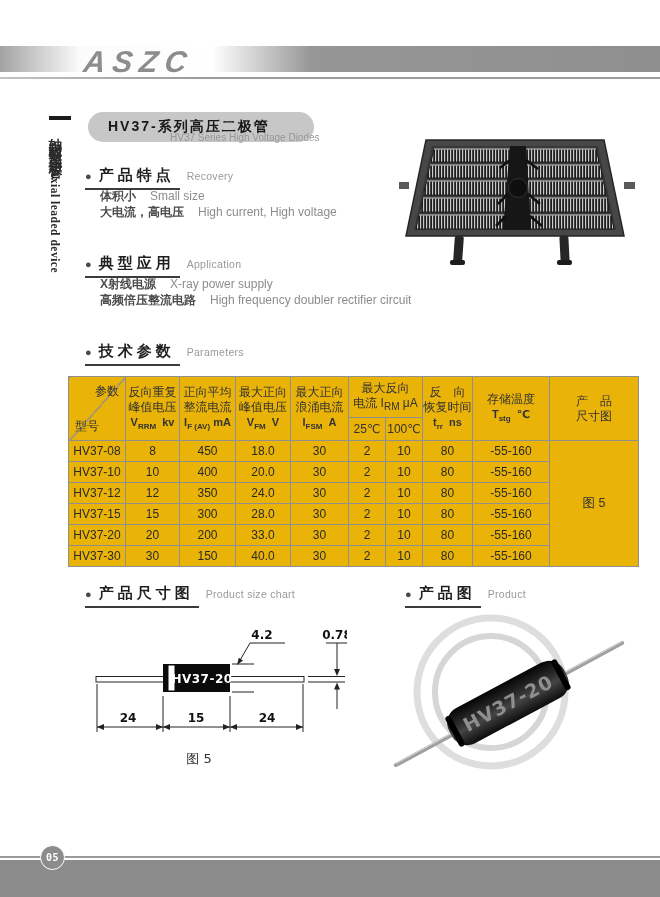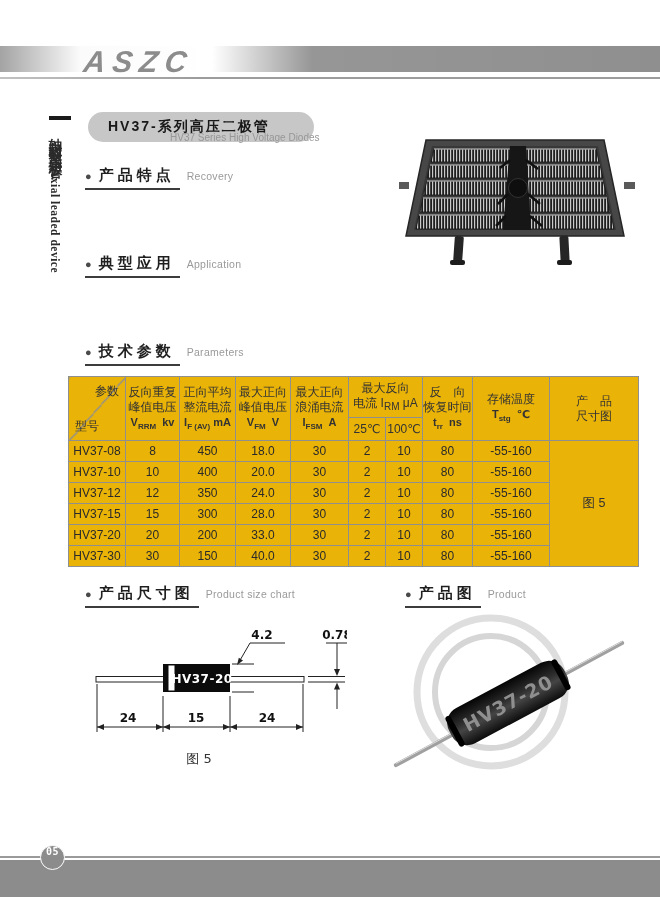--- a/index.html
+++ b/index.html
@@ -53,21 +53,21 @@
   .corner{position:relative;
     background:linear-gradient(to bottom right,transparent 49.2%,#8f8f8f 49.2%,#8f8f8f 50.8%,transparent 50.8%);}
   .corner .p1{position:absolute;top:7px;right:6px;font-size:12px;color:#333;}
   .corner .p2{position:absolute;bottom:6px;left:6px;font-size:12px;color:#333;}
   .size-ref{font-size:12.5px;color:#333;}
 
   
   .footer-line{position:absolute;left:0;top:856px;width:660px;height:1.5px;background:#9a9a9a;}
   .footer-band{position:absolute;left:0;top:860px;width:660px;height:37px;background:#8c8c8c;}
   .footer-badge{position:absolute;left:40px;top:845px;width:23px;height:23px;border-radius:50%;
-    background:#8c8c8c;border:1.5px solid #ffffff;display:flex;align-items:flex-start;justify-content:center;
+    background:#8c8c8c;border:1.5px solid #ffffff;display:flex;align-items:center;justify-content:center;
     font-family:"DejaVu Sans Mono",monospace;font-size:10px;font-weight:bold;color:#ffffff;letter-spacing:0.5px;}
 
   .abs{position:absolute;}
   svg text{font-family:"DejaVu Sans","Liberation Sans",sans-serif;}
 </style>
 </head>
 <body>
 
 <div id="page">
 
@@ -87,29 +87,35 @@
   <div class="title-en">HV37 Series High Voltage Diodes</div>
 
   <div class="sec" style="left:85px;top:166px;">
     <span class="sec-cn">
         <span class="bullet">●</span>
         <span>产品特点</span>
       </span>
     <span class="sec-en">Recovery</span>
   </div>
   <div class="lines" style="left:100px;top:189px;">
+      <div class="line"><span class="cn">体积小</span><span class="en">Small size</span></div>
+      <div class="line"><span class="cn">大电流，高电压</span><span class="en">High current, High voltage</span></div>
     </div>
 
   <div class="sec" style="left:85px;top:254px;">
     <span class="sec-cn">
         <span class="bullet">●</span>
         <span>典型应用</span>
       </span>
     <span class="sec-en">Application</span>
   </div>
+  <div class="lines" style="left:100px;top:277px;">
+      <div class="line"><span class="cn">X射线电源</span><span class="en">X-ray power supply</span></div>
+      <div class="line"><span class="cn">高频倍压整流电路</span><span class="en">High frequency doubler rectifier circuit</span></div>
+    </div>
 
   <div class="sec" style="left:85px;top:342px;">
     <span class="sec-cn">
         <span class="bullet">●</span>
         <span>技术参数</span>
       </span>
     <span class="sec-en">Parameters</span>
   </div>
 
   <svg class="abs" style="left:398px;top:136px;" width="238" height="132" viewBox="0 0 238 132">

